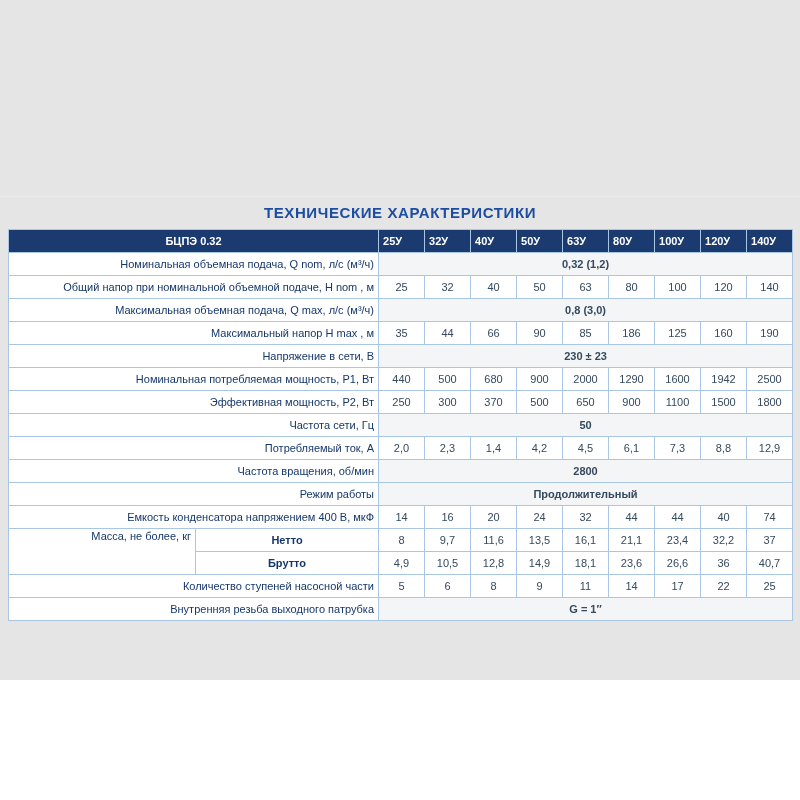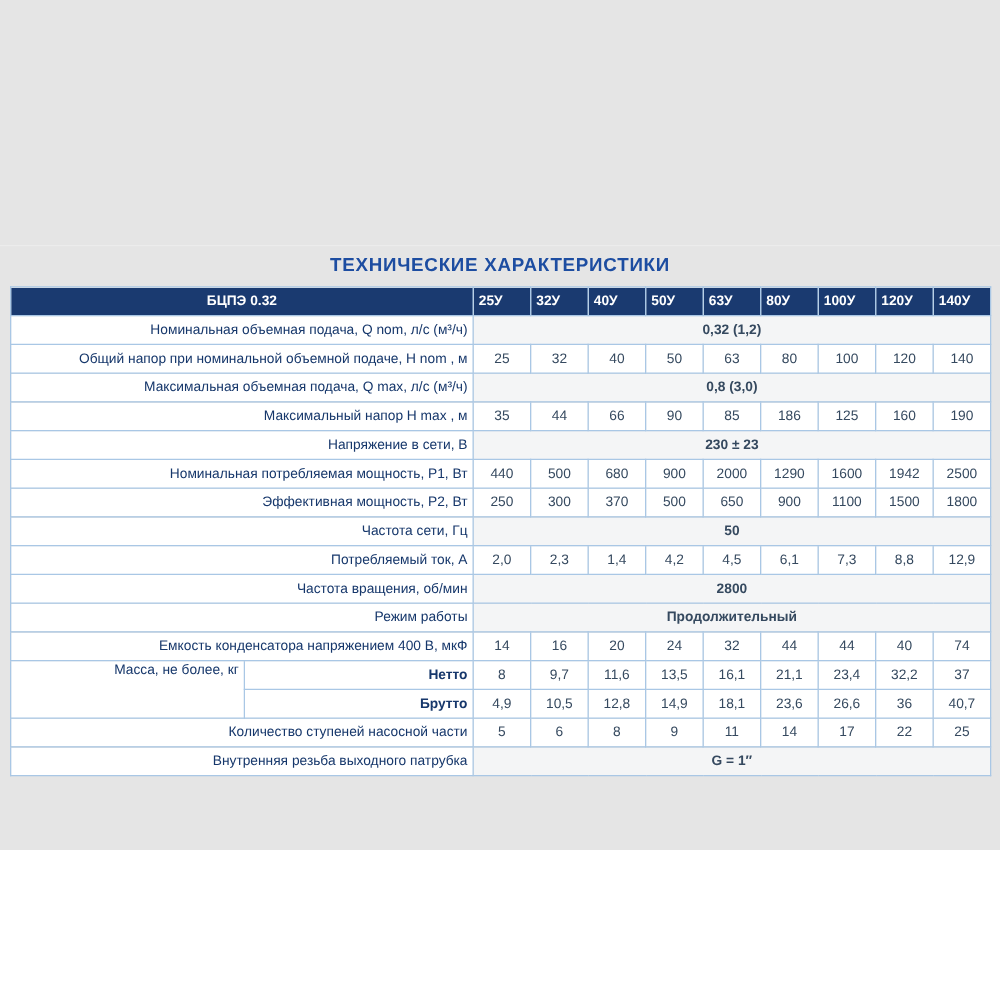--- a/index.html
+++ b/index.html
@@ -57,21 +57,21 @@
     color: #16376b;
     font-weight: 400;
     text-align: right;
     padding-left: 8px;
     background: #ffffff;
     white-space: nowrap;
   }
   td.sublabel {
     color: #16376b;
     font-weight: 700;
-    text-align: right;
+    text-align: center;
     padding-left: 8px;
     background: #ffffff;
   }
   td.grouplabel {
     vertical-align: top;
     padding-top: 4px;
   }
   td.val {
     text-align: center;
     color: #35495f;

